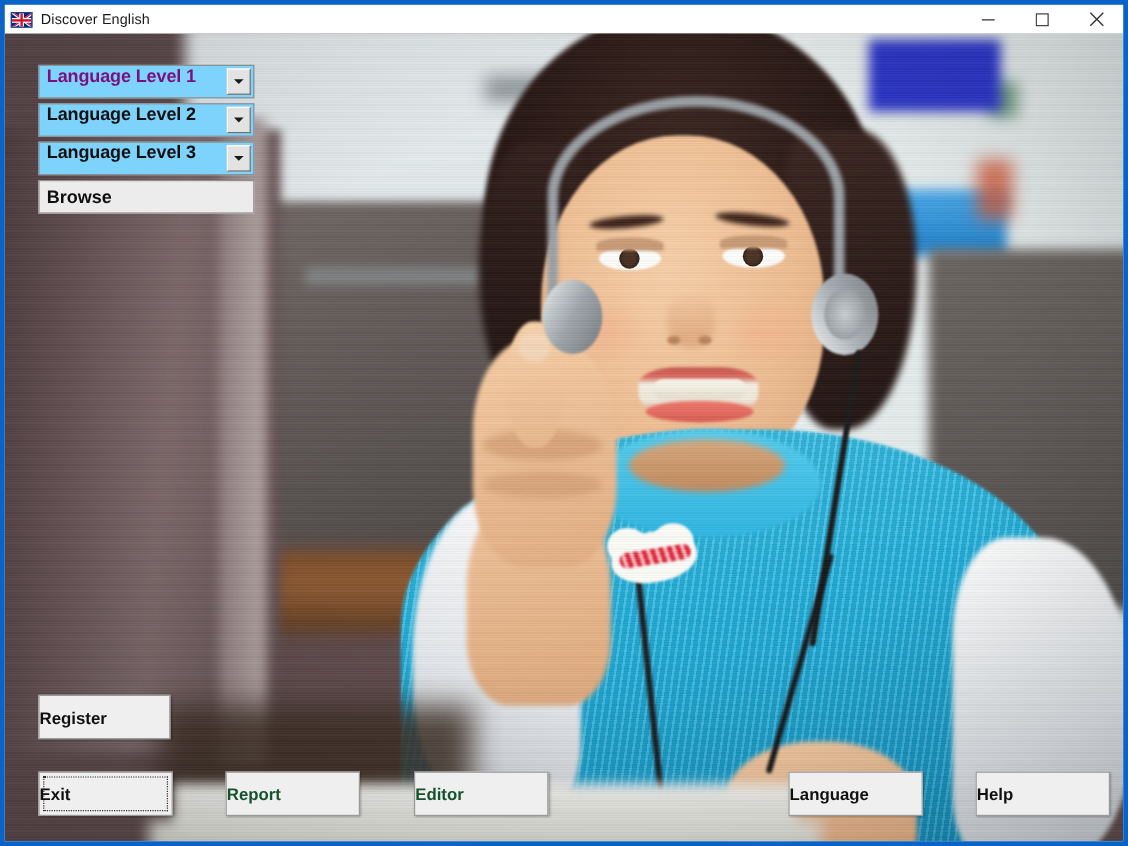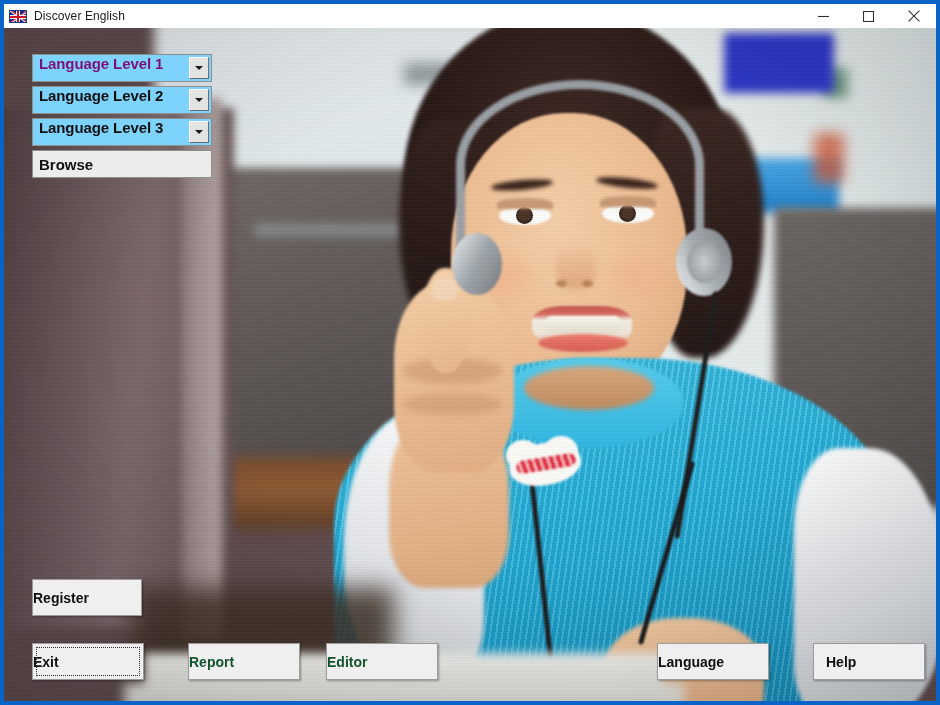--- a/index.html
+++ b/index.html
@@ -188,24 +188,24 @@
   .btn{position:absolute;background:#efefef;border:1px solid #9a9a9a;box-sizing:border-box;
     display:flex;align-items:center;justify-content:flex-start;z-index:40;
     font-size:14px;font-weight:bold;color:#101010;
     box-shadow:1px 1px 2px rgba(0,0,0,.35);}
   .btn.disabled{color:#14532d;}
   .btn .focusring{position:absolute;left:3px;top:3px;right:3px;bottom:3px;
     border:1px dotted #303030;}
   #btn-register{left:28px;top:575px;width:110px;height:37px;}
   #btn-exit{left:28px;top:639px;width:112px;height:37px;}
   #btn-report{left:184px;top:639px;width:112px;height:37px;}
-  #btn-editor{left:322px;top:639px;width:112px;height:37px;}
+  #btn-editor{left:341px;top:639px;width:112px;height:37px;}
   #btn-user{left:497px;top:639px;width:112px;height:37px;}
   #btn-options{left:653px;top:639px;width:112px;height:37px;}
-  #btn-help{left:809px;top:639px;width:112px;height:37px;padding-left:12px;}
+  #btn-help{left:809px;top:639px;width:112px;height:37px;}
 </style>
 </head>
 <body>
 
 <div id="window">
 
   <div id="titlebar">
     <div id="flag-icon">
       <i class="fg-d1"></i>
         <i class="fg-d2"></i>

